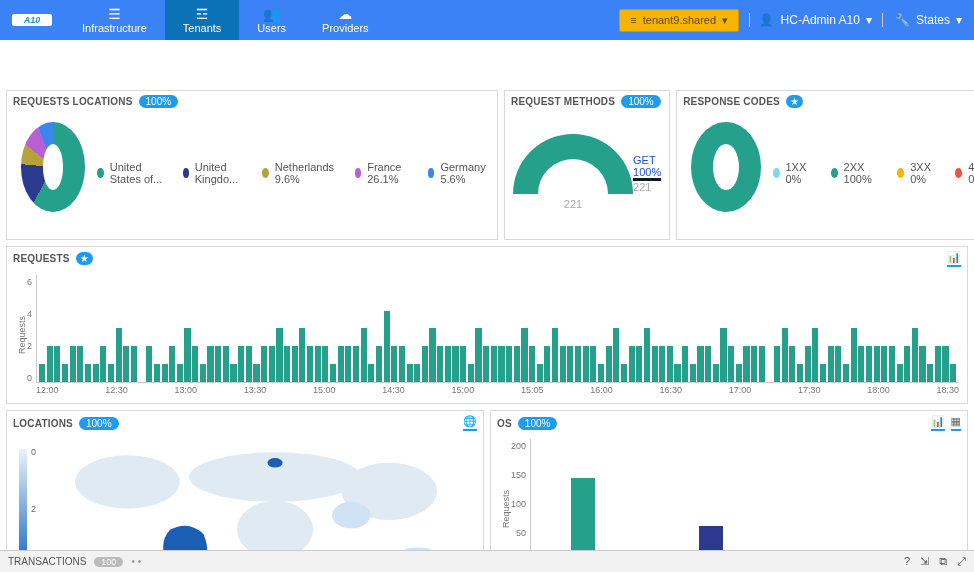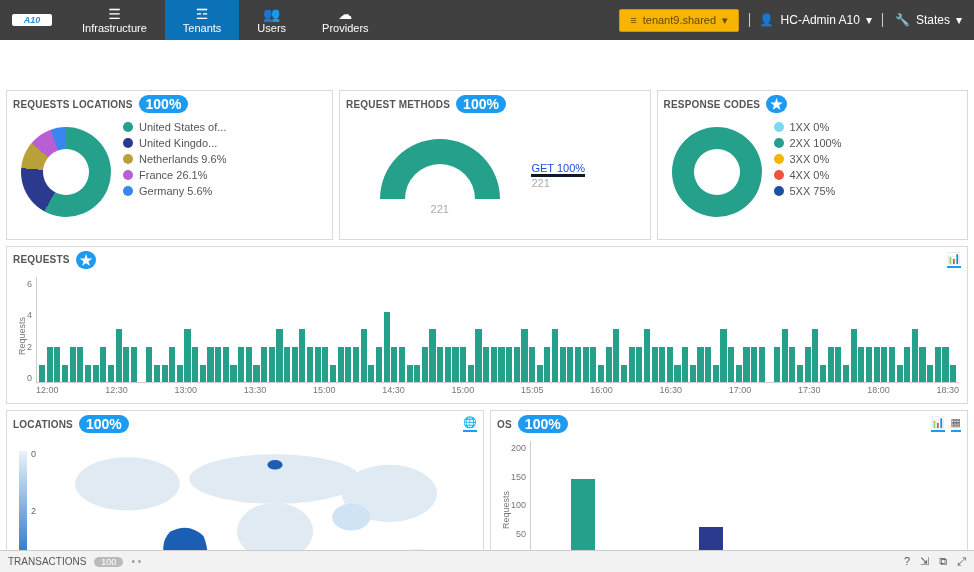--- a/index.html
+++ b/index.html
@@ -1,42 +1,42 @@
 <!DOCTYPE html>
 <html><head>
 <meta charset="utf-8">
 <style>
   * { box-sizing: border-box; margin: 0; padding: 0; }
   body { font-family: -apple-system, Helvetica, Arial, sans-serif; font-size: 11px; background: #fff; color: #333; width: 974px; height: 572px; overflow: hidden; }
   
-  .topbar { background: #404040; color: #fff; height: 40px; display: flex; align-items: center; }
+  .topbar { background: #3b82f6; color: #fff; height: 40px; display: flex; align-items: center; }
   .logo { padding: 0 12px; display: flex; align-items: center; }
   .logo-img { width: 40px; height: 18px; }
   .brand { font-size: 20px; font-weight: 300; padding: 0 12px 0 4px; }
   .nav { display: flex; height: 100%; }
   .nav-item { display: flex; flex-direction: column; align-items: center; justify-content: center; padding: 0 18px; font-size: 11px; cursor: pointer; }
   .nav-item.active { background: #0c72b8; }
   .nav-item .ic { font-size: 14px; height: 16px; }
   .spacer { flex: 1; }
   .tenant-btn { background: #f7b500; color: #614b00; border: 1px solid #d19700; padding: 4px 10px; border-radius: 2px; display: flex; align-items: center; gap: 6px; font-size: 11px; cursor: pointer; margin-right: 10px; }
   .user-block { display: flex; align-items: center; gap: 6px; padding: 0 10px; font-size: 12px; cursor: pointer; }
   .support-block { display: flex; align-items: center; gap: 6px; padding: 0 12px; font-size: 12px; cursor: pointer; }
   
   .grid { padding: 6px; display: flex; flex-direction: column; gap: 6px; height: 510px; overflow: hidden; margin-top: 44px;}
   .row { display: flex; gap: 6px; }
   .panel { border: 1px solid #d9d9d9; background: #fff; flex: 1; display: flex; flex-direction: column; position: relative;}
   .panel-head { display: flex; align-items: center; gap: 6px; padding: 4px 6px; border-bottom: 0; }
   .panel-title { font-size: 10px; font-weight: 700; color: #555; letter-spacing: .02em;}
-  .badge { background: #1d9bf0; color: #fff; border-radius: 10px; padding: 1px 7px; font-size: 14px; font-weight: 700;}
+  .badge { background: #1d9bf0; color: #fff; border-radius: 10px; padding: 1px 7px; font-size: 10px; font-weight: 400;}
   .badge.star { padding: 1px 4px;}
   .panel-body { flex: 1; display: flex; padding: 4px 8px 8px; overflow: hidden;}
   .head-icons { margin-left: auto; display:flex; gap:6px; color:#666;}
   .head-icons span { border-bottom:2px solid #1d9bf0; padding-bottom:1px;}
   
-  .legend { list-style: none; display: flex; flex-direction: column; gap: 4px; }
+  .legend { list-style: none; display: flex; flex-direction: row; gap: 18px; }
   .legend li { display: flex; align-items: center; gap: 6px; font-size: 11px; color: #555; }
   .sw { width: 10px; height: 10px; border-radius: 50%; }
   
   .donut { width: 90px; height: 90px; border-radius: 50%; position: relative; margin: 6px 12px 6px 6px; }
   .donut::after { content:""; position:absolute; inset:22px; background:#fff; border-radius:50%;}
   
   .half-donut { width: 120px; height: 60px; border-radius: 120px 120px 0 0; background: #25a08b; position: relative; margin: 18px auto 0;}
   .half-donut::after { content:""; position:absolute; bottom:0; left:25px; width:70px; height:35px; background:#fff; border-radius:70px 70px 0 0;}
   
   .axis-y { display:flex; flex-direction:column; justify-content:space-between; font-size:9px; color:#777; padding:2px 4px 12px 0; text-align:right;}

